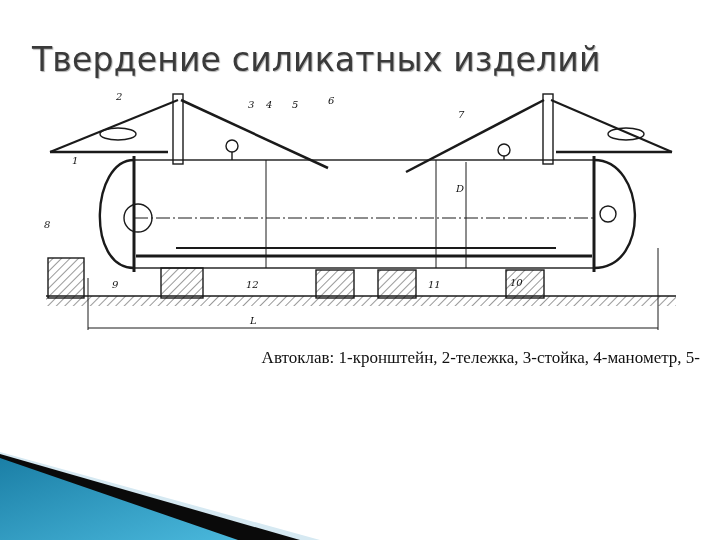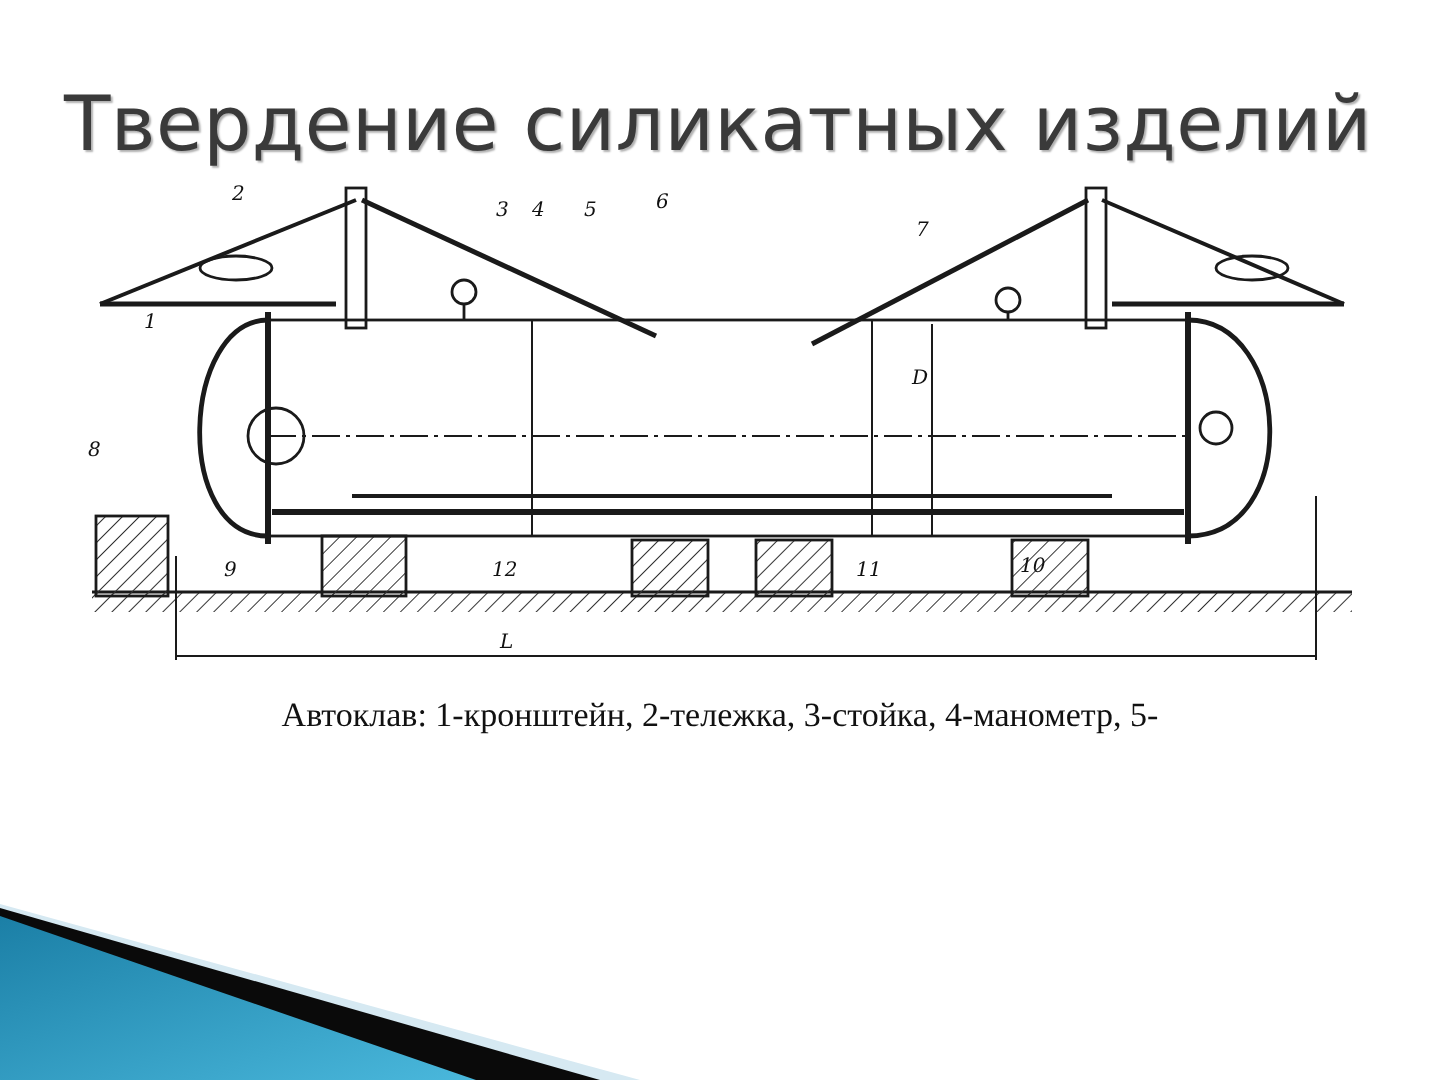--- a/index.html
+++ b/index.html
@@ -4,31 +4,31 @@
   <style>
     html, body { margin: 0; padding: 0; }
     body {
       width: 720px; height: 540px; position: relative; overflow: hidden;
       background: #ffffff;
       font-family: "Liberation Serif", serif;
     }
     .slide-title {
       position: absolute; left: 32px; top: 40px;
       font-family: "DejaVu Sans", sans-serif;
-      font-size: 38px; font-weight: normal; color: #3a3a3a;
+      font-size: 33px; font-weight: normal; color: #3a3a3a;
       letter-spacing: 0.2px;
       text-shadow: 1px 1px 1px #b0b0b0;
       white-space: nowrap;
     }
     .diagram {
       position: absolute; left: 36px; top: 88px; width: 650px; height: 242px;
     }
     .caption {
       position: absolute; left: 20px; top: 346px; width: 680px;
-      text-align: center; font-size: 17px; line-height: 24px; color: #111;
+      text-align: right; font-size: 17px; line-height: 24px; color: #111;
     }
     .corner { position: absolute; left: 0; top: 440px; width: 720px; height: 100px; }
     .page-number {
       position: absolute; left: 680px; top: 496px;
       font-family: "Liberation Sans", sans-serif; font-size: 13px; color: #444; margin-left: 44px;
     }
     .lbl { font-family: "DejaVu Serif", serif; font-style: italic; font-size: 10px; fill: #111; }
   </style>
 </head>
 <body>

